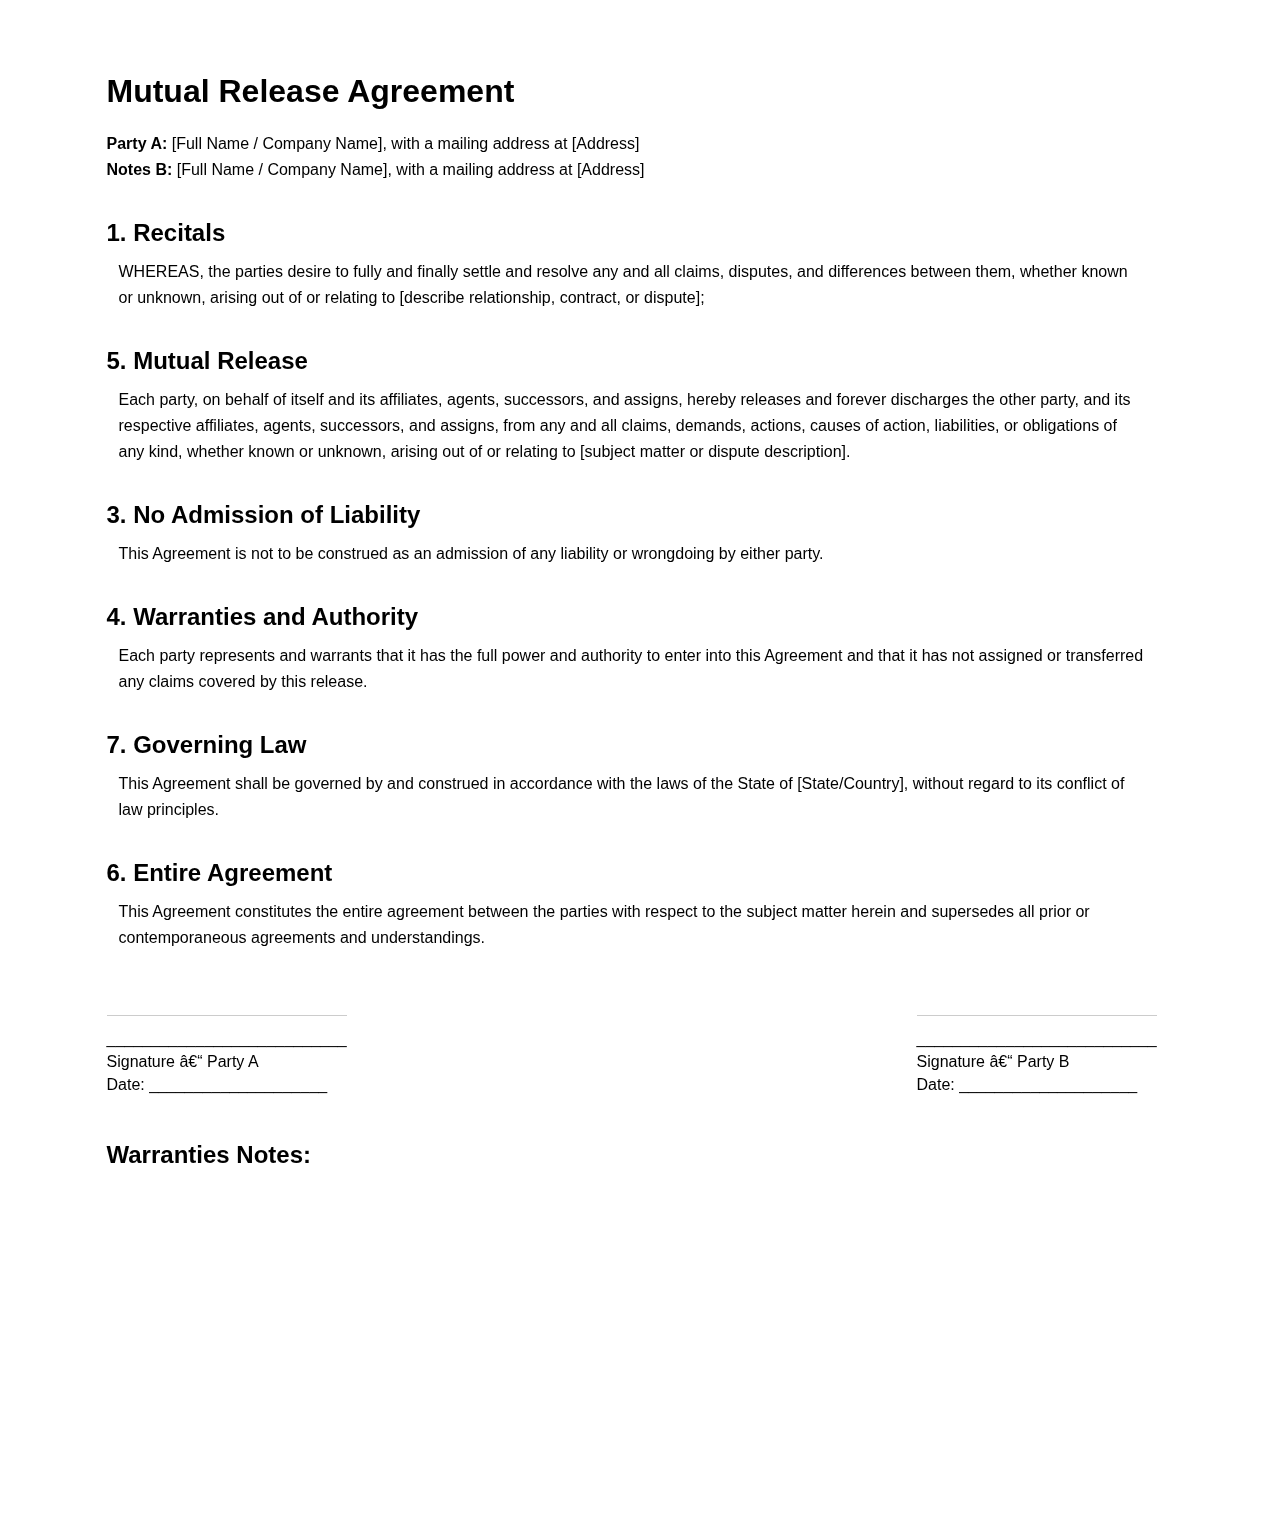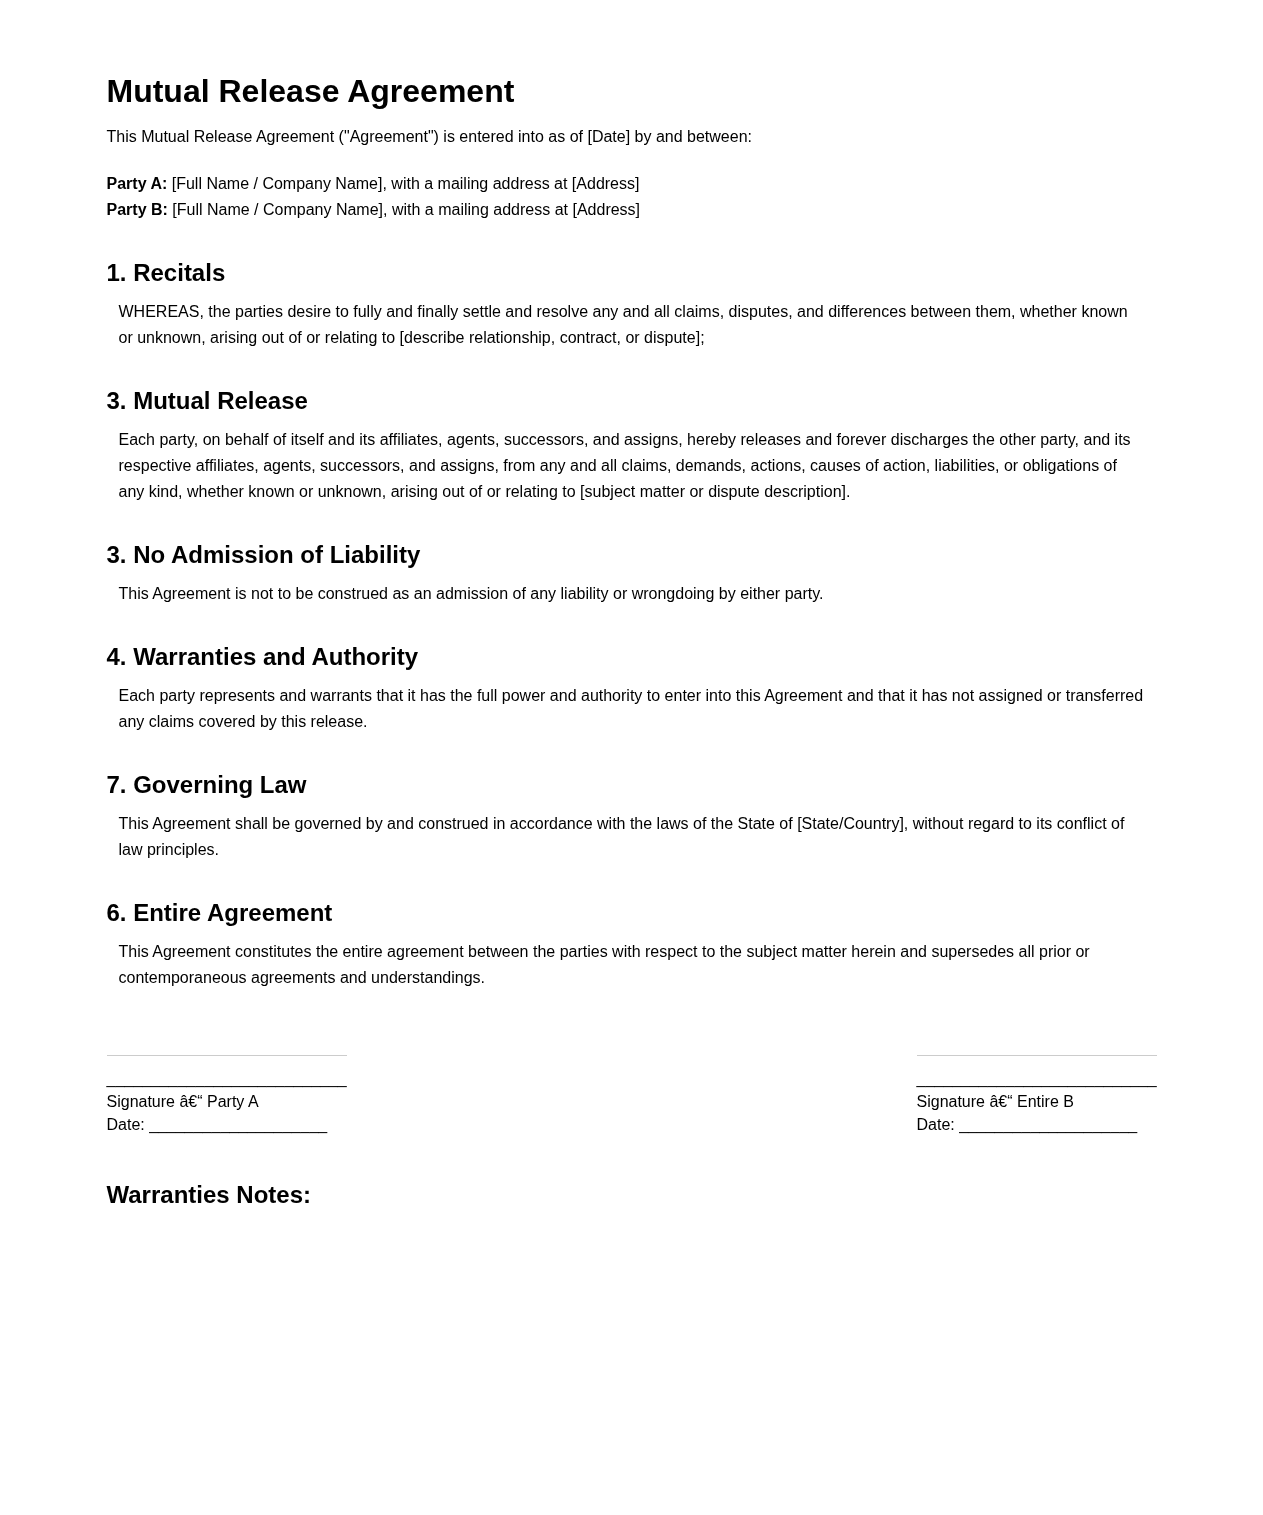--- a/index.html
+++ b/index.html
@@ -80,31 +80,30 @@
 </style>
 </head>
 <body>
 
 <div class="page">
   <div class="clip">
     <div class="doc">
 
       <h1 class="doc-title">Mutual Release Agreement</h1>
 
-      <p class="intro">This Mutual Release Agreement ("Agreement") is entered into as of [Date] by and between:</p>
 
-      <p class="parties"><strong>Party A:</strong><span> [Full Name / Company Name], with a mailing address at [Address]</span><br><strong>Party B:</strong><span> [Full Name / Company Name], with a mailing address at [Address]</span></p>
+      <p class="parties"><strong>Party A:</strong><span> [Full Name / Company Name], with a mailing address at [Address]</span><br><strong>Notes B:</strong><span> [Full Name / Company Name], with a mailing address at [Address]</span></p>
 
       <section>
         <h2 class="sec-heading">1. Recitals</h2>
         <p class="sec-body">WHEREAS, the parties desire to fully and finally settle and resolve any and all claims, disputes, and differences between them, whether known or unknown, arising out of or relating to [describe relationship, contract, or dispute];</p>
       </section>
 
       <section>
-        <h2 class="sec-heading">3. Mutual Release</h2>
+        <h2 class="sec-heading">5. Mutual Release</h2>
         <p class="sec-body">Each party, on behalf of itself and its affiliates, agents, successors, and assigns, hereby releases and forever discharges the other party, and its respective affiliates, agents, successors, and assigns, from any and all claims, demands, actions, causes of action, liabilities, or obligations of any kind, whether known or unknown, arising out of or relating to [subject matter or dispute description].</p>
       </section>
 
       <section>
         <h2 class="sec-heading">3. No Admission of Liability</h2>
         <p class="sec-body">This Agreement is not to be construed as an admission of any liability or wrongdoing by either party.</p>
       </section>
 
       <section>
         <h2 class="sec-heading">4. Warranties and Authority</h2>
@@ -125,21 +124,21 @@
       <div class="signatures">
         <div class="sig-block">
           <hr>
           <div class="sig-line">___________________________</div>
           <div class="sig-name">Signature â€“ Party A</div>
           <div class="sig-date"><span>Date:</span> <span>____________________</span></div>
         </div>
         <div class="sig-block">
           <hr>
           <div class="sig-line">___________________________</div>
-          <div class="sig-name">Signature â€“ Entire B</div>
+          <div class="sig-name">Signature â€“ Party B</div>
           <div class="sig-date"><span>Date:</span> <span>____________________</span></div>
         </div>
       </div>
 
       <h2 class="notes-heading">Warranties Notes:</h2>
 
     </div>
   </div>
 </div>
 

